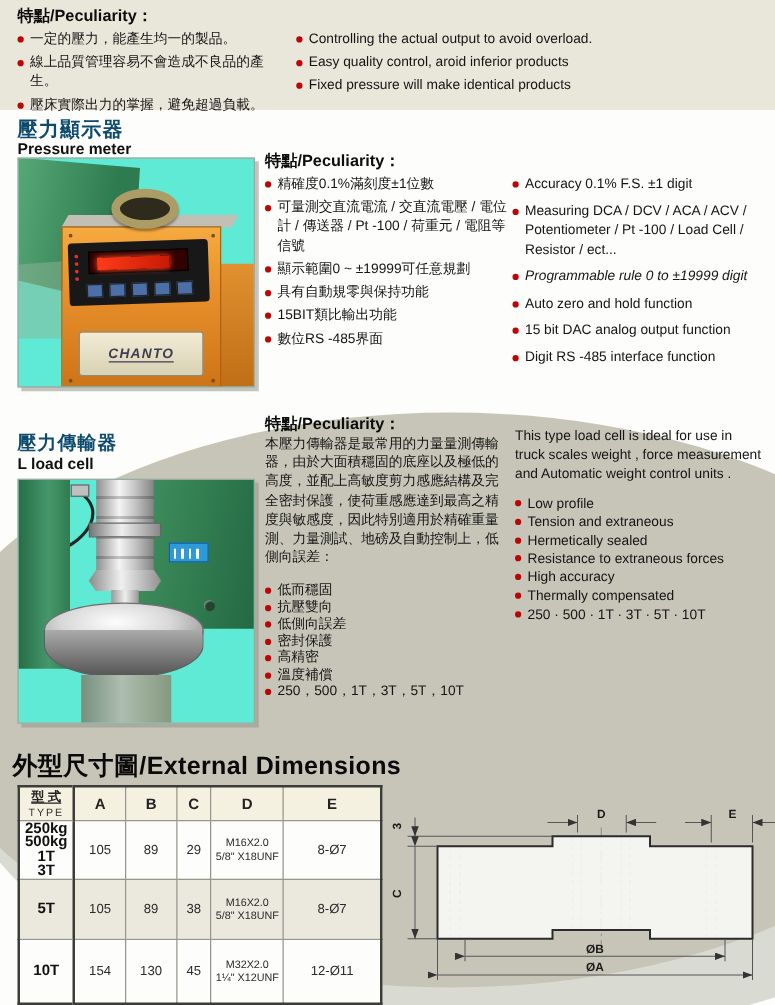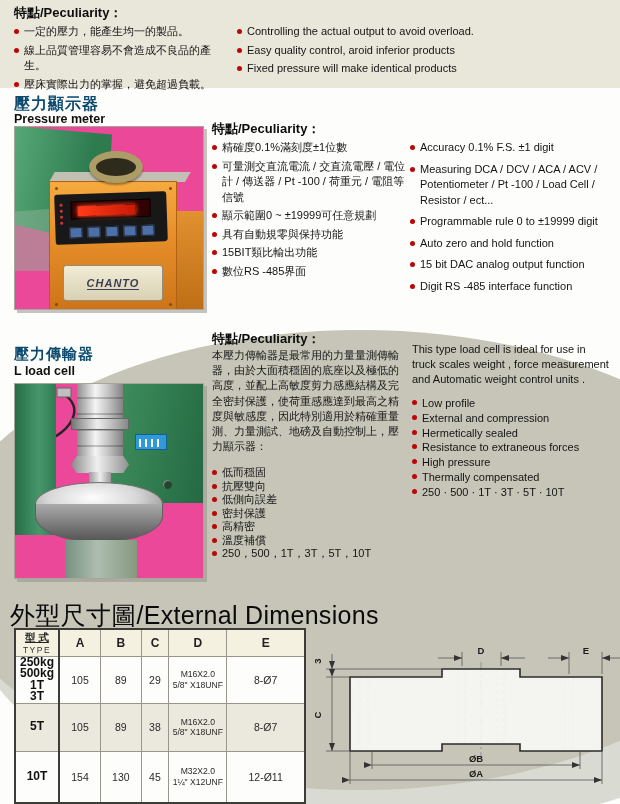--- a/index.html
+++ b/index.html
@@ -18,21 +18,21 @@
   h2.sec-zh { font-size:16px; font-weight:bold; letter-spacing:1px; color:#0c4a6e; }
   h3.sec-en { font-size:12.5px; font-weight:bold; color:#101010; }
   .feat-head { font-size:13px; font-weight:bold; color:#0d0d0d; }
   ul.feat { list-style:none; }
   ul.feat li { position:relative; padding-left:10px; font-size:11px; line-height:15.5px; color:#141414; margin-bottom:3px; }
   .dot { position:absolute; left:0; top:5px; width:5px; height:5px; border-radius:50%; background:#BB0606; }
   .para { font-size:11px; line-height:15px; color:#141414; }
   .pre { white-space:pre-line; }
 
   
-  .photo { position:absolute; background:#ec4899; border:1px solid #A8A69C; box-shadow:3px 3px 0 rgba(150,148,138,.55); overflow:hidden; }
+  .photo { position:absolute; background:#5eead4; border:1px solid #A8A69C; box-shadow:3px 3px 0 rgba(150,148,138,.55); overflow:hidden; }
   .photo > div { position:absolute; }
 
   
   .pm-green { left:-1px; top:-1px; width:98px; height:120px; background:linear-gradient(100deg,#57A877 0%,#2E7B50 70%); clip-path:polygon(0 0,100% 7%,93% 100%,0 82%); }
   .pm-glass { left:0; top:78px; width:88px; height:66px; background:rgba(140,180,150,.5); clip-path:polygon(0 10%,100% 0,92% 100%,0 100%); }
   .pm-back { left:152px; top:84px; width:37px; height:99px; background:linear-gradient(180deg,#E1912F,#BF6E16); }
   .pm-topface { left:34px; top:45px; width:136px; height:10px; background:#C2BFB4; transform:skewX(-30deg); transform-origin:bottom left; }
   .pm-box { left:34px; top:54px; width:128px; height:129px; background:linear-gradient(180deg,#F6AA3F,#E8902B 40%,#CE7418); border:1px solid #B06210; }
   .pm-ring { left:74px; top:24px; width:54px; height:32px; border-radius:50%; border:7px solid #AC9C66; background:#2E2A1C; box-shadow:0 2px 2px rgba(0,0,0,.35); }
   .pm-bezel { left:40px; top:66px; width:112px; height:50px; background:#181818; border-radius:3px; transform:rotate(-2deg); }
@@ -58,21 +58,21 @@
   .lc-stud { left:74px; top:88px; width:22px; height:16px; background:linear-gradient(90deg,#999,#EEE,#999); }
   .lc-discTop { left:20px; top:98px; width:128px; height:44px; border-radius:50%; background:radial-gradient(ellipse at 45% 35%, #FDFDFD 0%, #D8D8D8 45%, #9A9A9A 80%, #808080); border:1px solid #6F6F6F; }
   .lc-discSide { left:20px; top:120px; width:128px; height:38px; border-radius:0 0 60px 60px / 0 0 26px 26px; background:linear-gradient(180deg,#ABABAB,#6E6E6E 70%,#555); border:1px solid #5F5F5F; border-top:none; }
   .lc-col { left:50px; top:156px; width:72px; height:41px; background:linear-gradient(90deg,#76907E,#AEBDAF 45%,#86997F); }
   .lc-label { left:120px; top:50px; width:32px; height:16px; background:#2E9BD8; border:1px solid #145F8E; }
   .lc-label i { position:absolute; left:3px; top:4px; width:24px; height:8px; background:repeating-linear-gradient(90deg,#FFF 0 2px, rgba(255,255,255,0) 2px 6px); display:block; }
   .lc-bolt { left:148px; top:96px; width:9px; height:9px; border-radius:50%; background:#24442F; box-shadow:inset 1px 1px 1px rgba(255,255,255,.4); }
   .lc-cable { left:110px; top:40px; width:80px; height:70px; }
 
   
-  .dim-title { font-size:25px; font-weight:normal; letter-spacing:.3px; color:#0a0a0a; }
+  .dim-title { font-size:20px; font-weight:bold; letter-spacing:.3px; color:#0a0a0a; }
   table.dim-table { position:absolute; left:14px; top:628px; width:292px; border-collapse:collapse; background:#FFFFFF; border:2px solid #3C3C38; }
   .dim-table th, .dim-table td { border:1px solid #97958C; text-align:center; vertical-align:middle; }
   .dim-table thead th { background:#F4F1E1; height:27px; font-size:12px; font-weight:600; color:#222; }
   .dim-table th.th-type { width:44px; border-right:2px solid #3C3C38; }
   .dim-table td.td-type { border-right:2px solid #3C3C38; font-weight:bold; font-size:12px; line-height:11.5px; color:#111; }
   .th-type .zh { display:block; font-size:10.5px; font-weight:bold;text-decoration:underline; }
   .th-type .en { display:block; font-size:8.5px; letter-spacing:1.5px; font-weight:normal; color:#333; }
   .dim-table td { font-size:10.5px; color:#2a2a2a; }
   .dim-table td.td-d { font-size:8.6px; line-height:10.5px; }
   .dim-table tr.row-0 td { height:46px; }
@@ -147,21 +147,21 @@
     <li><span class="dot"></span><span>精確度0.1%滿刻度±1位數</span></li>
     <li><span class="dot"></span><span>可量測交直流電流 / 交直流電壓 / 電位計 / 傳送器 / Pt -100 / 荷重元 / 電阻等信號</span></li>
     <li><span class="dot"></span><span>顯示範圍0 ~ ±19999可任意規劃</span></li>
     <li><span class="dot"></span><span>具有自動規零與保持功能</span></li>
     <li><span class="dot"></span><span>15BIT類比輸出功能</span></li>
     <li><span class="dot"></span><span>數位RS -485界面</span></li>
   </ul>
   <ul class="feat abs" style="left:410px; top:140px; width:206px;">
     <li style="margin-bottom:6px;"><span class="dot"></span><span>Accuracy 0.1% F.S. ±1 digit</span></li>
     <li style="margin-bottom:6px;"><span class="dot"></span><span>Measuring DCA / DCV / ACA / ACV / Potentiometer / Pt -100 / Load Cell / Resistor / ect...</span></li>
-    <li style="margin-bottom:6px;"><span class="dot"></span><span>Programmable rule 0 to ±19999 digit</span></li>
+    <li style="margin-bottom:6px;font-style:italic;"><span class="dot"></span><span>Programmable rule 0 to ±19999 digit</span></li>
     <li style="margin-bottom:6px;"><span class="dot"></span><span>Auto zero and hold function</span></li>
     <li style="margin-bottom:6px;"><span class="dot"></span><span>15 bit DAC analog output function</span></li>
     <li style="margin-bottom:6px;"><span class="dot"></span><span>Digit RS -485 interface function</span></li>
   </ul>
 
   <h2 class="sec-zh abs" style="left:14px; top:345px; font-size:15px;">壓力傳輸器</h2>
   <h3 class="sec-en abs" style="left:14px; top:364px;">L load cell</h3>
 
   <div class="photo" style="left:14px; top:383px; width:190px; height:196px;">
     <div class="lc-panelR"></div>
@@ -177,38 +177,38 @@
     <div class="lc-label">
         <i></i>
       </div>
     <div class="lc-bolt" style="position:absolute;"></div>
     <div class="lc-discTop"></div>
     <div class="lc-discSide"></div>
     <div class="lc-col"></div>
   </div>
 
   <div class="abs feat-head" style="left:212px; top:330px;">特點/Peculiarity：</div>
-  <div class="abs para" style="left:212px; top:348px; width:194px; line-height:15.2px;">本壓力傳輸器是最常用的力量量測傳輸器，由於大面積穩固的底座以及極低的高度，並配上高敏度剪力感應結構及完全密封保護，使荷重感應達到最高之精度與敏感度，因此特別適用於精確重量測、力量測試、地磅及自動控制上，壓力顯示器：</div>
+  <div class="abs para" style="left:212px; top:348px; width:194px; line-height:15.2px;">本壓力傳輸器是最常用的力量量測傳輸器，由於大面積穩固的底座以及極低的高度，並配上高敏度剪力感應結構及完全密封保護，使荷重感應達到最高之精度與敏感度，因此特別適用於精確重量測、力量測試、地磅及自動控制上，低側向誤差：</div>
   <ul class="feat abs" style="left:212px; top:466px; width:196px;">
     <li style="line-height:13.5px; margin-bottom:0;"><span class="dot" style="top:4px;"></span><span>低而穩固</span></li>
     <li style="line-height:13.5px; margin-bottom:0;"><span class="dot" style="top:4px;"></span><span>抗壓雙向</span></li>
     <li style="line-height:13.5px; margin-bottom:0;"><span class="dot" style="top:4px;"></span><span>低側向誤差</span></li>
     <li style="line-height:13.5px; margin-bottom:0;"><span class="dot" style="top:4px;"></span><span>密封保護</span></li>
     <li style="line-height:13.5px; margin-bottom:0;"><span class="dot" style="top:4px;"></span><span>高精密</span></li>
     <li style="line-height:13.5px; margin-bottom:0;"><span class="dot" style="top:4px;"></span><span>溫度補償</span></li>
     <li style="line-height:13.5px; margin-bottom:0;"><span class="dot" style="top:4px;"></span><span>250，500，1T，3T，5T，10T</span></li>
   </ul>
 
   <div class="abs para" style="left:412px; top:342px; width:200px;">This type load cell is ideal for use in truck scales weight , force measurement and Automatic weight control units .</div>
   <ul class="feat abs" style="left:412px; top:396px; width:204px;">
     <li style="line-height:14.8px; margin-bottom:0;"><span class="dot" style="top:4px;"></span><span>Low profile</span></li>
-    <li style="line-height:14.8px; margin-bottom:0;"><span class="dot" style="top:4px;"></span><span>External and compression</span></li>
+    <li style="line-height:14.8px; margin-bottom:0;"><span class="dot" style="top:4px;"></span><span>Tension and extraneous</span></li>
     <li style="line-height:14.8px; margin-bottom:0;"><span class="dot" style="top:4px;"></span><span>Hermetically sealed</span></li>
     <li style="line-height:14.8px; margin-bottom:0;"><span class="dot" style="top:4px;"></span><span>Resistance to extraneous forces</span></li>
-    <li style="line-height:14.8px; margin-bottom:0;"><span class="dot" style="top:4px;"></span><span>High pressure</span></li>
+    <li style="line-height:14.8px; margin-bottom:0;"><span class="dot" style="top:4px;"></span><span>High accuracy</span></li>
     <li style="line-height:14.8px; margin-bottom:0;"><span class="dot" style="top:4px;"></span><span>Thermally compensated</span></li>
     <li style="line-height:14.8px; margin-bottom:0;"><span class="dot" style="top:4px;"></span><span>250 · 500 · 1T · 3T · 5T · 10T</span></li>
   </ul>
 
   <div class="abs dim-title" style="left:10px; top:599px;">外型尺寸圖/External Dimensions</div>
 
   <table class="dim-table">
     <thead>
       <tr>
         <th class="th-type">

